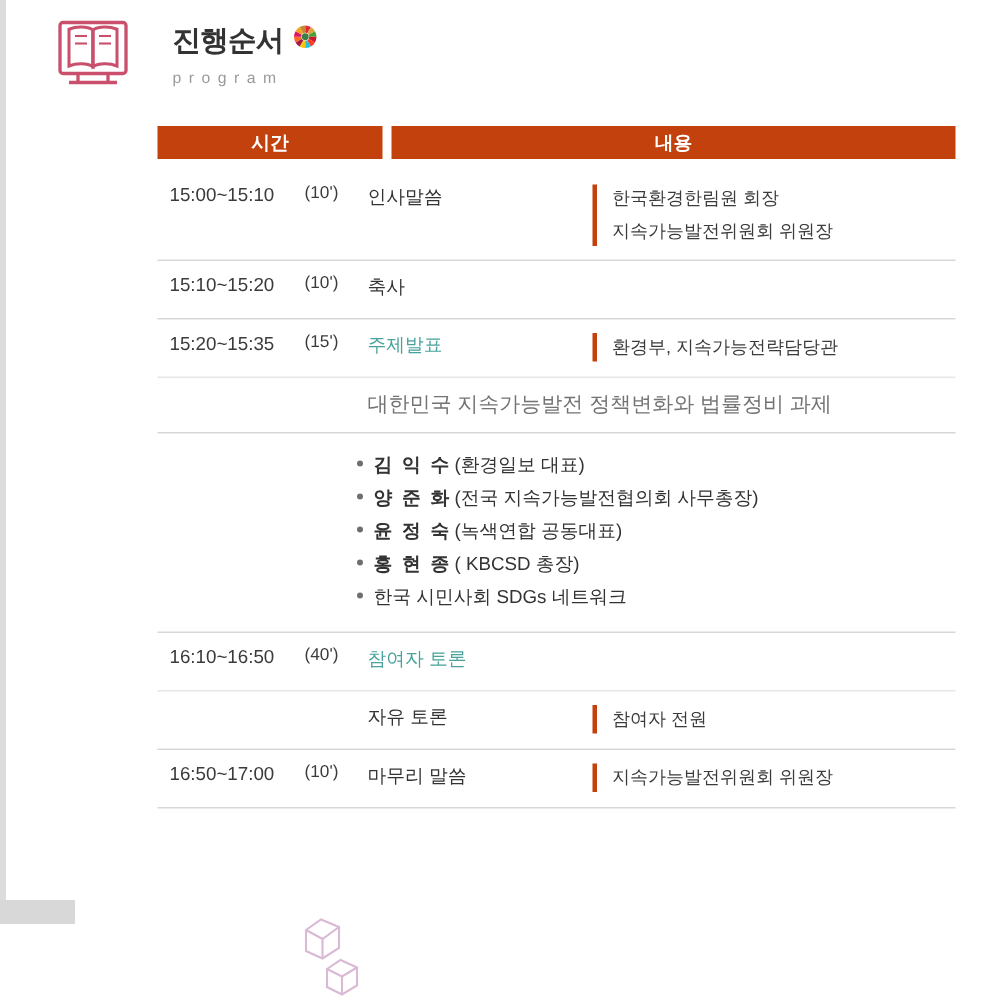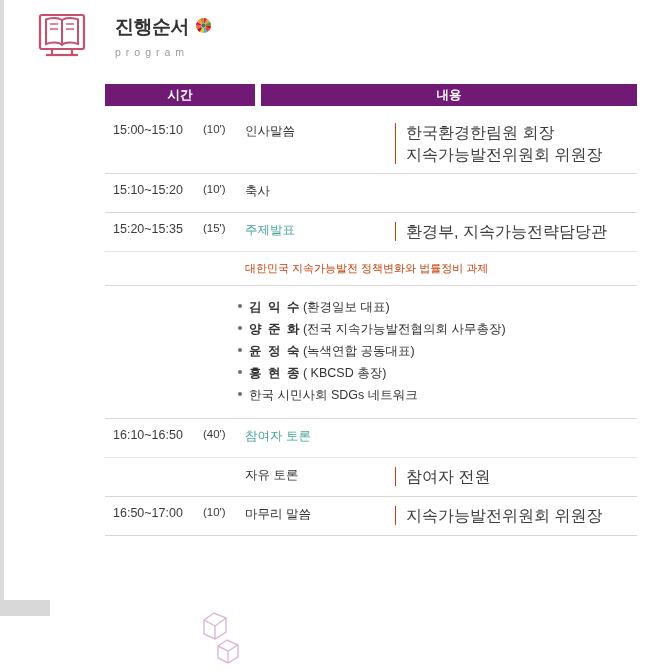--- a/index.html
+++ b/index.html
@@ -78,21 +78,21 @@
     position: absolute;
     left: 105px;
     top: 84px;
     width: 532px;
   }
   .thead {
     display: flex;
     gap: 6px;
   }
   .th {
-    background: #701a75;
+    background: #c2410c;
     color: #ffffff;
     font-size: 12.5px;
     font-weight: bold;
     text-align: center;
     line-height: 22px;
     height: 22px;
   }
   .th-time { width: 150px; }
   .th-content { flex: 1; }
 
@@ -135,23 +135,23 @@
     font-weight: normal;
   }
   .cell-label.teal {
     color: #49a39c;
   }
   .cell-label.pink {
     color: #cf7fa8;
   }
   .cell-desc {
     flex: 1;
-    font-size: 16px;
+    font-size: 12px;
     color: #3b3b3b;
-    border-left: 1px solid #c2410c;
+    border-left: 3px solid #c2410c;
     padding-left: 10px;
     line-height: 19px;
   }
   .cell-desc.noline {
     border-left: none;
     padding-left: 0;
   }
   .desc-line + .desc-line {
     margin-top: 3px;
   }
@@ -159,22 +159,22 @@
   
   .row-full {
     display: flex;
     border-bottom: 1px solid #d7d7d7;
     padding: 9px 0;
   }
   .row-full .spacer {
     width: 140px;
   }
   .row-full .text {
-    font-size: 11px;
-    color: #c2410c;
+    font-size: 14px;
+    color: #737373;
   }
 
   
   .panel-list {
     border-bottom: 1px solid #d7d7d7;
     padding: 10px 0 12px 0;
   }
   .panel-item {
     display: flex;
     align-items: baseline;

